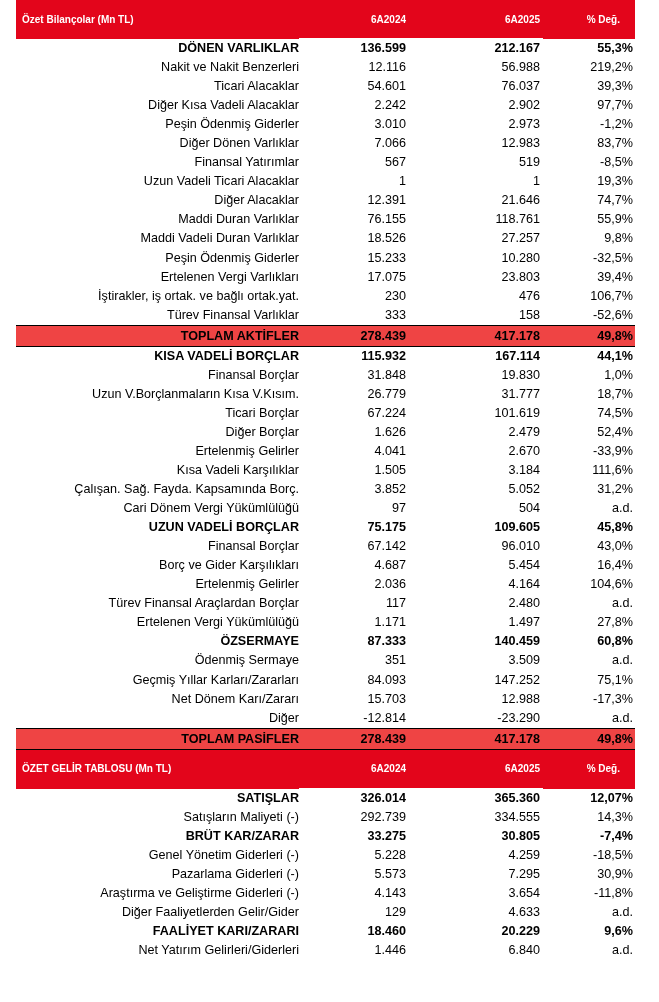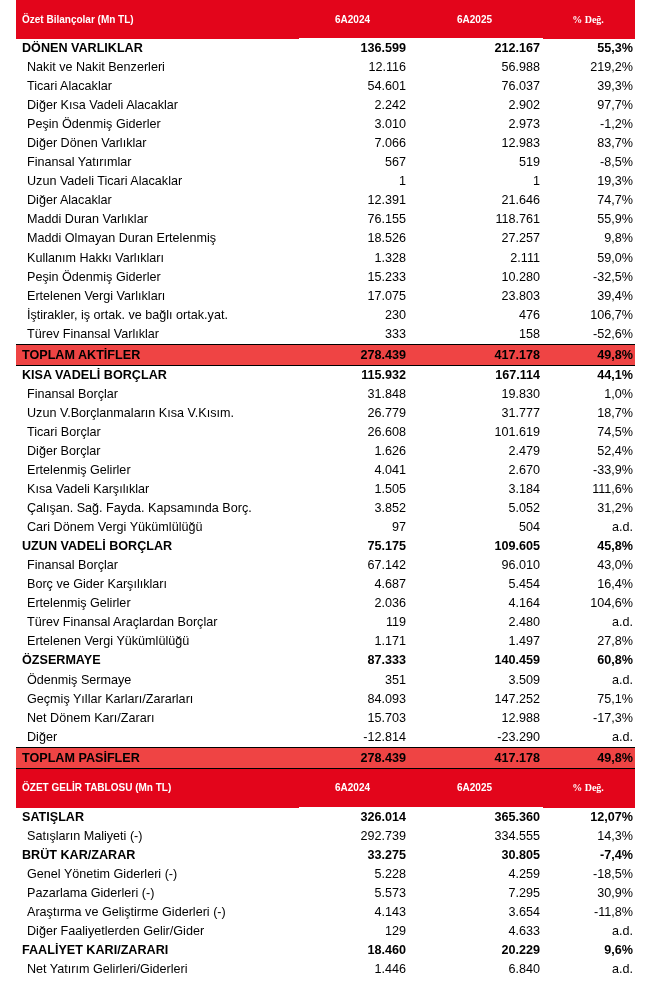--- a/index.html
+++ b/index.html
@@ -35,33 +35,33 @@
   tr.hdr-row td {
     background: #e3051b;
     color: #ffffff;
     font-weight: bold;
     font-size: 10px;
     padding: 6px 0 7px 0;
     height: 26px;
     vertical-align: middle;
   }
   tr.hdr-row td.lbl { padding-left: 6px; text-align: left; }
-  tr.hdr-row td.num { text-align: center; padding-right: 3px; }
-  tr.hdr-row td.num.last { padding-right: 2px; font-family: Liberation Serif, serif; }
+  tr.hdr-row td.num { text-align: right; padding-right: 3px; }
+  tr.hdr-row td.num.last { padding-right: 15px; }
   tr.hdr-row td.ruled { box-shadow: inset 0 -4px 0 -3px #ffffff; }
 
   tr.data td {
     padding: 0;
     height: 19.05px;
     line-height: 19.05px;
     vertical-align: middle;
     white-space: nowrap;
     overflow: hidden;
   }
-  tr.data td.lbl { text-align: left; padding-left: 6px; }
+  tr.data td.lbl { text-align: right; padding-left: 6px; }
   tr.data td.num { text-align: right; padding-right: 3px; font-variant-numeric: tabular-nums; }
   tr.data td.num.last { padding-right: 2px; }
 
   tr.data.sub td.lbl { padding-left: 11px; }
   tr.data.bold td { font-weight: bold; }
 
   tr.total td {
     background: #ef4444;
     font-weight: bold;
     border-top: 1.6px solid #000000;
@@ -143,30 +143,24 @@
           <td class="num">21.646</td>
           <td class="num last">74,7%</td>
         </tr>
         <tr class="data sub">
           <td class="lbl">Maddi Duran Varlıklar</td>
           <td class="num">76.155</td>
           <td class="num">118.761</td>
           <td class="num last">55,9%</td>
         </tr>
         <tr class="data sub">
-          <td class="lbl">Maddi Olmayan Duran Ertelenmiş</td>
+          <td class="lbl">Maddi Vadeli Duran Varlıklar</td>
           <td class="num">18.526</td>
           <td class="num">27.257</td>
           <td class="num last">9,8%</td>
-        </tr>
-        <tr class="data sub">
-          <td class="lbl">Kullanım Hakkı Varlıkları</td>
-          <td class="num">1.328</td>
-          <td class="num">2.111</td>
-          <td class="num last">59,0%</td>
         </tr>
         <tr class="data sub">
           <td class="lbl">Peşin Ödenmiş Giderler</td>
           <td class="num">15.233</td>
           <td class="num">10.280</td>
           <td class="num last">-32,5%</td>
         </tr>
         <tr class="data sub">
           <td class="lbl">Ertelenen Vergi Varlıkları</td>
           <td class="num">17.075</td>
@@ -204,21 +198,21 @@
           <td class="num last">1,0%</td>
         </tr>
         <tr class="data sub">
           <td class="lbl">Uzun V.Borçlanmaların Kısa V.Kısım.</td>
           <td class="num">26.779</td>
           <td class="num">31.777</td>
           <td class="num last">18,7%</td>
         </tr>
         <tr class="data sub">
           <td class="lbl">Ticari Borçlar</td>
-          <td class="num">26.608</td>
+          <td class="num">67.224</td>
           <td class="num">101.619</td>
           <td class="num last">74,5%</td>
         </tr>
         <tr class="data sub">
           <td class="lbl">Diğer Borçlar</td>
           <td class="num">1.626</td>
           <td class="num">2.479</td>
           <td class="num last">52,4%</td>
         </tr>
         <tr class="data sub">
@@ -264,21 +258,21 @@
           <td class="num last">16,4%</td>
         </tr>
         <tr class="data sub">
           <td class="lbl">Ertelenmiş Gelirler</td>
           <td class="num">2.036</td>
           <td class="num">4.164</td>
           <td class="num last">104,6%</td>
         </tr>
         <tr class="data sub">
           <td class="lbl">Türev Finansal Araçlardan Borçlar</td>
-          <td class="num">119</td>
+          <td class="num">117</td>
           <td class="num">2.480</td>
           <td class="num last">a.d.</td>
         </tr>
         <tr class="data sub">
           <td class="lbl">Ertelenen Vergi Yükümlülüğü</td>
           <td class="num">1.171</td>
           <td class="num">1.497</td>
           <td class="num last">27,8%</td>
         </tr>
         <tr class="data bold">

